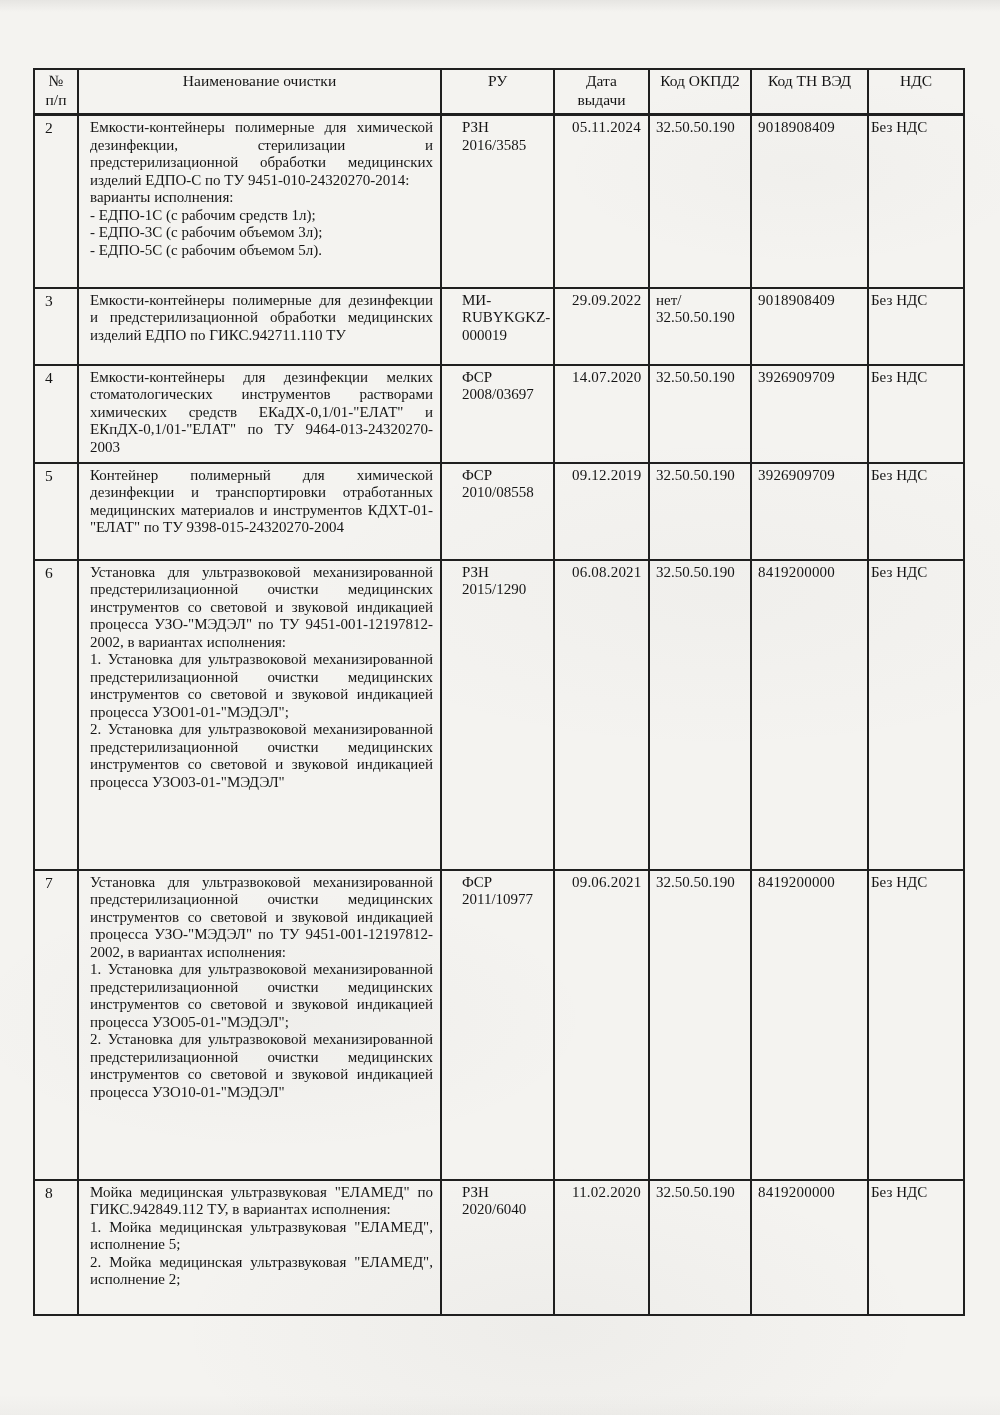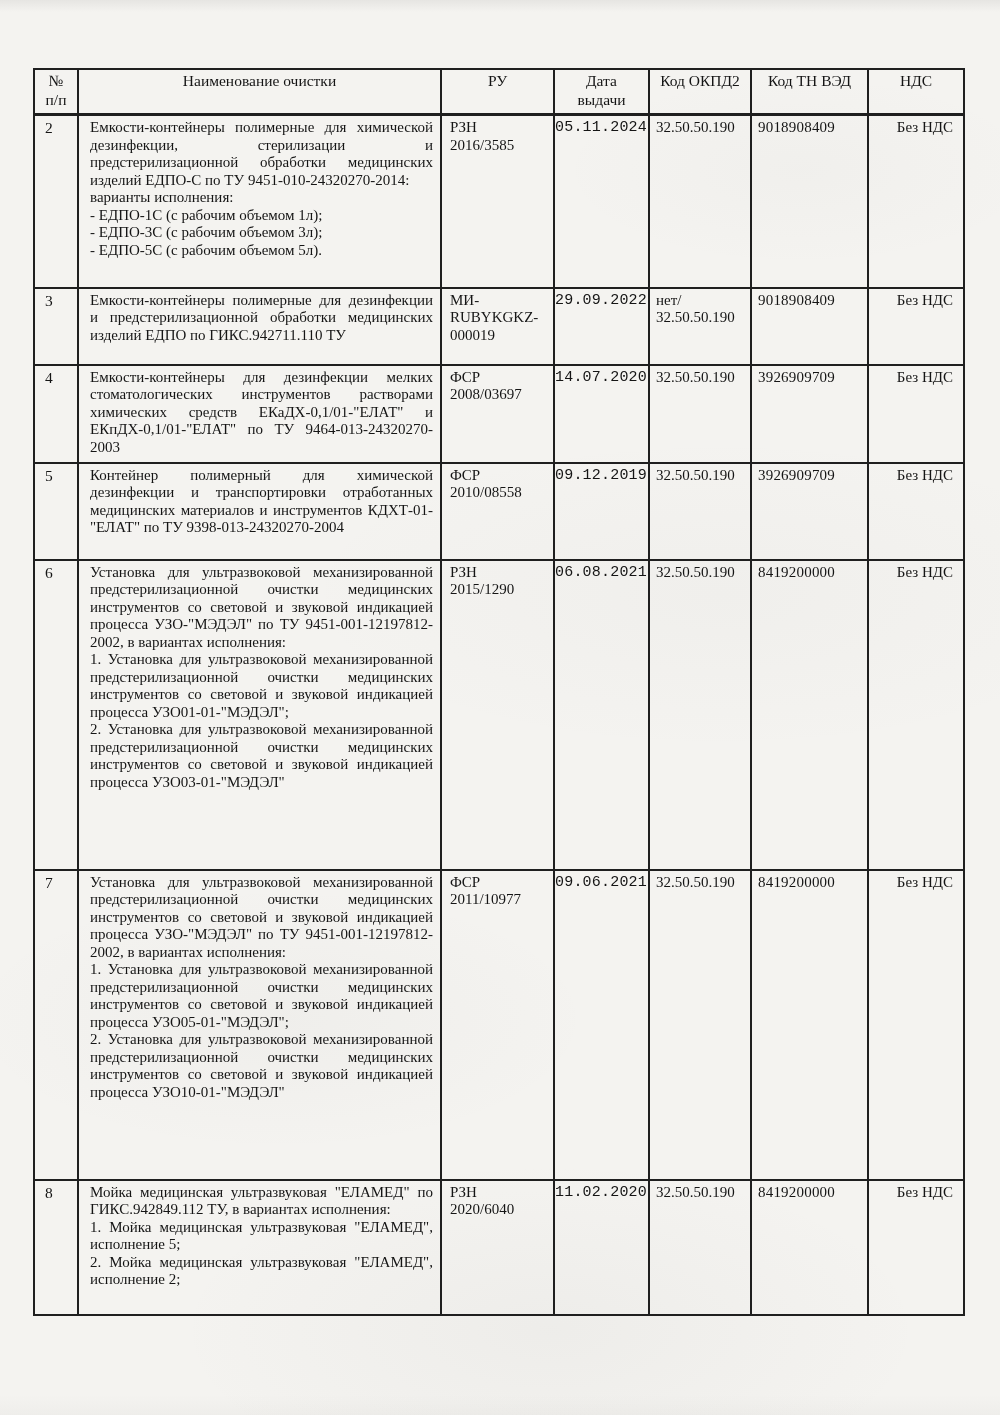--- a/index.html
+++ b/index.html
@@ -50,25 +50,25 @@
     border-bottom-width: 3px;
   }
   .registry td {
     font-size: 15px;
     line-height: 17.5px;
     padding: 3px 6px 4px;
   }
   td.c-num  { padding-left: 10px; font-size: 15.5px; }
   td.c-name { padding-left: 11px; padding-right: 7px; }
   td.c-name .para { text-align: justify; }
-  td.c-ru   { padding-left: 8px; }
-  td.c-date { padding-left: 0; letter-spacing: 0.2px; white-space: nowrap; font-family: Liberation Mono, monospace; }
+  td.c-ru   { padding-left: 20px; }
+  td.c-date { padding-left: 17px; letter-spacing: 0.2px; white-space: nowrap; }
   td.c-okpd { }
   td.c-tnved{ letter-spacing: 0.2px; margin-left: 16px; }
-  td.c-vat  { text-align: right; padding-left: 2px; padding-right: 10px; white-space: nowrap; margin-left: 22px; }
+  td.c-vat  { text-align: left; padding-left: 2px; padding-right: 2px; white-space: nowrap; margin-left: 22px; }
 
   
   tbody tr:nth-child(1) { height: 173px; }
   tbody tr:nth-child(2) { height: 77px;  }
   tbody tr:nth-child(3) { height: 98px;  }
   tbody tr:nth-child(4) { height: 97px;  }
   tbody tr:nth-child(5) { height: 310px; }
   tbody tr:nth-child(6) { height: 310px; }
   tbody tr:nth-child(7) { height: 135px; }
 </style>
@@ -112,21 +112,21 @@
             <div>НДС</div>
           </th>
         </tr>
     </thead>
     <tbody>
         <tr>
           <td class="c-num">2</td>
           <td class="c-name">
             <div class="para">Емкости-контейнеры полимерные для химической дезинфекции, стерилизации и предстерилизационной обработки медицинских изделий ЕДПО-С по ТУ 9451-010-24320270-2014:</div>
             <div class="para">варианты исполнения:</div>
-            <div class="para">- ЕДПО-1С (с рабочим объемом 1л);</div>
+            <div class="para">- ЕДПО-1С (с рабочим средств 1л);</div>
             <div class="para">- ЕДПО-3С (с рабочим объемом 3л);</div>
             <div class="para">- ЕДПО-5С (с рабочим объемом 5л).</div>
           </td>
           <td class="c-ru">
             <div>РЗН</div>
             <div>2016/3585</div>
           </td>
           <td class="c-date">05.11.2024</td>
           <td class="c-okpd">
             <div>32.50.50.190</div>
@@ -164,21 +164,21 @@
           <td class="c-date">14.07.2020</td>
           <td class="c-okpd">
             <div>32.50.50.190</div>
           </td>
           <td class="c-tnved">3926909709</td>
           <td class="c-vat">Без НДС</td>
         </tr>
         <tr>
           <td class="c-num">5</td>
           <td class="c-name">
-            <div class="para">Контейнер полимерный для химической дезинфекции и транспортировки отработанных медицинских материалов и инструментов КДХТ-01-"ЕЛАТ" по ТУ 9398-013-24320270-2004</div>
+            <div class="para">Контейнер полимерный для химической дезинфекции и транспортировки отработанных медицинских материалов и инструментов КДХТ-01-"ЕЛАТ" по ТУ 9398-015-24320270-2004</div>
           </td>
           <td class="c-ru">
             <div>ФСР</div>
             <div>2010/08558</div>
           </td>
           <td class="c-date">09.12.2019</td>
           <td class="c-okpd">
             <div>32.50.50.190</div>
           </td>
           <td class="c-tnved">3926909709</td>

